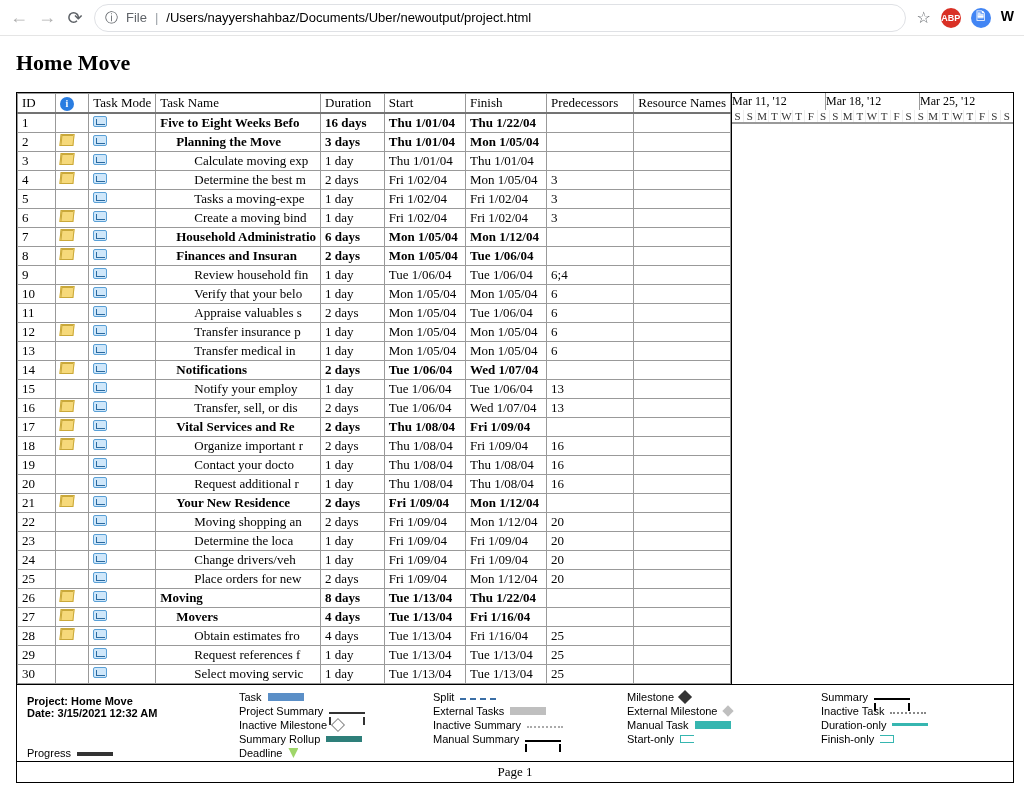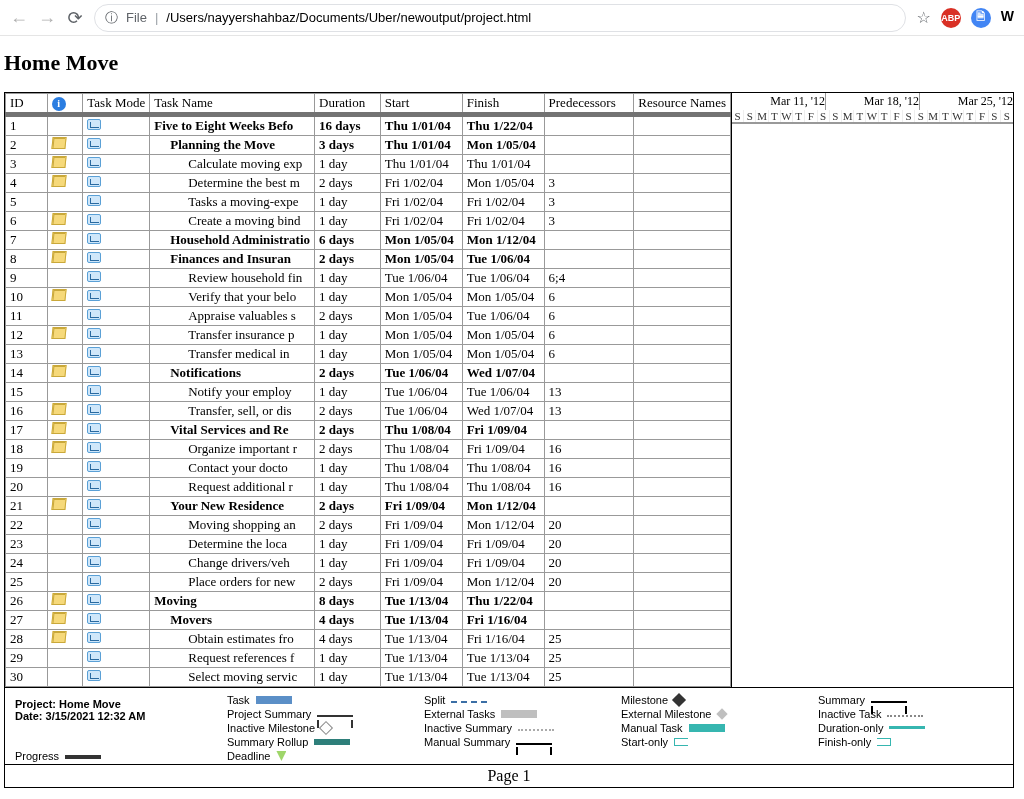--- a/index.html
+++ b/index.html
@@ -7,51 +7,51 @@
   
   .chrome { height:36px; display:flex; align-items:center; padding:0 10px; border-bottom:1px solid #e5e5e5; gap:10px; }
   .nav-btn { color:#5f6368; font-size:18px; width:18px; text-align:center; cursor:pointer; }
   .nav-btn.disabled { color:#b0b0b0; }
   .addr { flex:1; display:flex; align-items:center; height:28px; border:1px solid #dfe1e5; border-radius:14px; padding:0 10px; gap:8px; font-size:13px; color:#5f6368;}
   .addr .file-chip { color:#5f6368; }
   .addr .sep { color:#9aa0a6; }
   .addr .path { color:#000000; }
   .badge { width:20px; height:20px; border-radius:50%; display:flex; align-items:center; justify-content:center; font-size:9px; font-weight:bold; color:#fff; }
   .right-icons { display:flex; gap:10px; align-items:flex-start; }
-  .main { padding:6px 6px 6px 0; }
+  .main { padding:6px 6px 6px 12px; }
   h2.title { font-family:"Times New Roman",serif; font-size:22px; font-weight:bold; margin:8px 0 16px 4px; }
   .sheet { border:1.5px solid #000; margin:0 4px; }
   
   .split { display:flex; }
   .left-pane { flex:1; min-width:0; overflow:hidden;}
   .right-pane { width:282px; border-left:1.5px solid #000; }
   table.grid { border-collapse:collapse; width:100%; font-family:"Times New Roman",serif; font-size:13px; }
   table.grid th, table.grid td { border:1px solid #999; height:18px; padding:1px 4px; text-align:left; white-space:nowrap; overflow:hidden; text-overflow:clip; }
   table.grid th { font-weight:normal; vertical-align:top; font-family:"Times New Roman",serif;}
-  table.grid th.head { border-bottom:5px solid #737373;}
+  table.grid th.head { border-bottom:2px solid #737373;}
   .col-id { width:42px; }
   .col-info { width:36px; text-align:center;}
   .col-mode { width:52px; text-align:center;}
   .col-task { width:148px; }
   .col-dur { width:66px; }
   .col-start { width:82px;}
   .col-finish { width:82px;}
   .col-pred { width:90px;}
   .bold { font-weight:bold; }
   .indent-0 { padding-left:4px !important; }
   .indent-1 { padding-left:20px !important; }
   .indent-2 { padding-left:38px !important; }
   .note-icon { display:inline-block; width:14px; height:12px; background:#f6d97a; border:1px solid #c9a83a; transform:skew(-6deg); box-shadow:1px 1px 0 #c9a83a inset;}
   .mode-icon { display:inline-block; width:14px; height:11px; background:#cfe7fa; border:1px solid #5aa0d6; border-radius:2px; position:relative;}
   .mode-icon::after { content:""; position:absolute; left:2px; top:2px; width:8px; height:5px; border-left:1.5px solid #2a6aa0; border-bottom:1.5px solid #2a6aa0; }
   .info-header { display:inline-flex; width:14px; height:14px; border-radius:50%; background:#2a7de1; color:#fff; font-size:10px; font-weight:bold; align-items:center; justify-content:center;}
   
   .tl-head { border-bottom:1px solid #999; }
   .tl-row { display:flex; }
-  .tl-group { flex:1; text-align:right; border-right:1px solid #999; font-family:"Times New Roman",serif; font-size:12px; padding:1px 0;}
+  .tl-group { flex:1; text-align:left; border-right:1px solid #999; font-family:"Times New Roman",serif; font-size:12px; padding:1px 0;}
   .tl-group:last-child { border-right:none;}
   .tl-days { display:flex; border-bottom:1px solid #999;}
   .tl-day { width:13.4px; text-align:center; font-size:11px; font-family:"Times New Roman",serif; border-right:1px solid #eee; color:#333;}
   .tl-day:last-child { border-right:none;}
   .tl-body { height:540px; }
   
   .legend { border-top:1.5px solid #000; padding:6px 10px 2px; font-family:Arial,sans-serif; font-size:11px; }
   .legend-grid { display:grid; grid-template-columns: 200px repeat(4, 1fr); gap:2px 12px; align-items:center; }
   .legend-left { grid-row: span 4; align-self:start; padding-top:4px;}
   .legend-left .bold { font-weight:bold; }
@@ -74,21 +74,21 @@
   .sw-msum::before,.sw-msum::after{content:"";position:absolute;top:2px;width:2px;height:8px;background:#000;}
   .sw-msum::before{left:0;} .sw-msum::after{right:0;}
   .sw-msum{border-top:2px solid #000;height:0;margin-top:3px;position:relative;}
   .sw-finonly{width:14px;height:8px;border:1px solid #36b6b0;border-left:none;}
   .sw-startonly{width:14px;height:8px;border:1px solid #36b6b0;border-right:none;position:relative;}
   .sw-projsum{border-top:2px solid #333;height:0;margin-top:3px;position:relative;}
   .sw-projsum::before,.sw-projsum::after{content:"";position:absolute;top:3px;width:2px;height:8px;background:#333;}
   .sw-projsum::before{left:0;} .sw-projsum::after{right:0;}
   .sw-inactsum{border-top:2px dotted #aaa;height:0;margin-top:3px;}
   .sw-prog{height:4px;background:#333;margin-top:2px;}
-  .footer { text-align:center; border-top:1.5px solid #000; font-family:"Times New Roman",serif; font-size:16px; padding:2px 0;}
+  .footer { text-align:center; border-top:1.5px solid #000; font-family:"Times New Roman",serif; font-size:13px; padding:2px 0;}
 </style>
 </head>
 <body>
 
 <div class="chrome">
   <span class="nav-btn disabled">←</span>
   <span class="nav-btn disabled">→</span>
   <span class="nav-btn">⟳</span>
   <div class="addr">
     <span>ⓘ</span>

